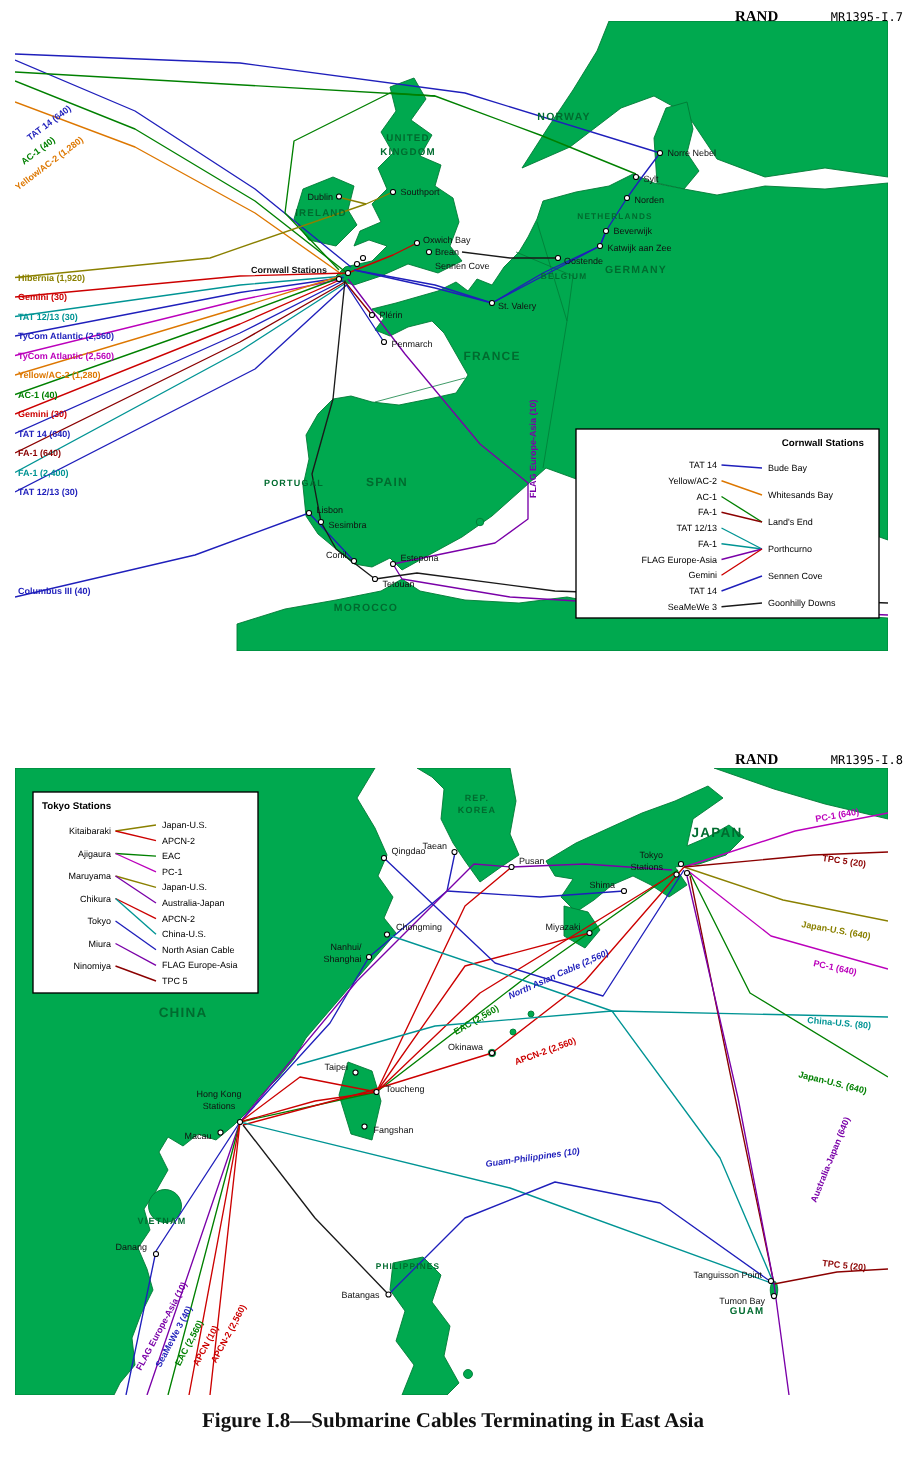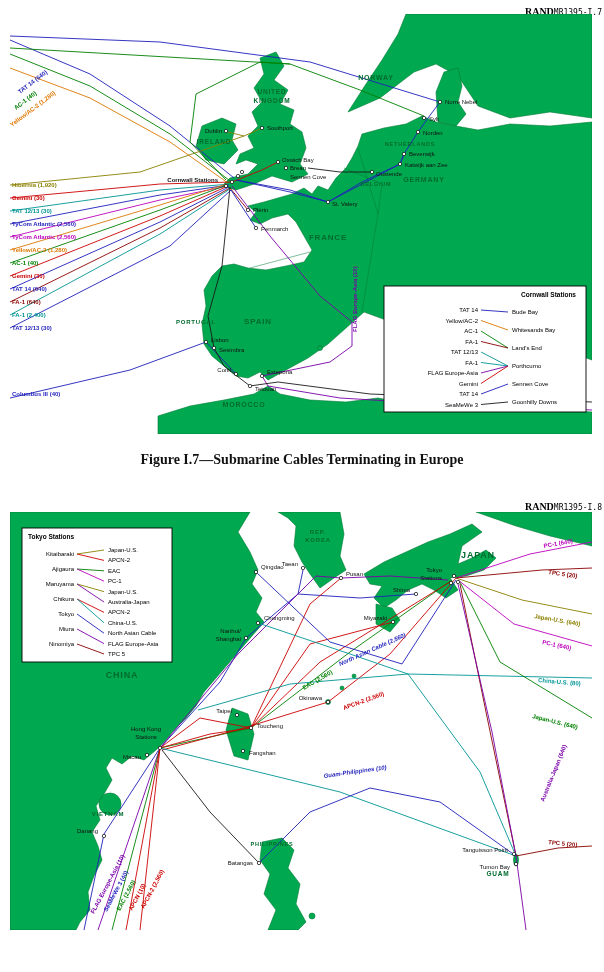--- a/index.html
+++ b/index.html
@@ -1,20 +1,20 @@
 <!DOCTYPE html>
 <html style="--col-blue: #1f1fbb; --col-green: #008000; --col-red: #cc0000; --col-teal: #009494; --col-magenta: #bb00bb; --col-purple: #7a00a8; --col-orange: #dd7700; --col-olive: #8a8000; --col-darkred: #8b0000; --col-black: #1a1a1a; --col-land: #00a94f; --col-landedge: #007a35; --col-country: #006b2f;"><head>
 <meta charset="utf-8">
 <style>
   html,body{margin:0;padding:0;background:#fff;}
   .page{position:relative;width:604px;height:972px;background:#fff;overflow:hidden;
         font-family:"Liberation Sans",sans-serif;}
   .runhead{position:absolute;right:2px;white-space:nowrap;}
   .runhead .brand{font:bold 10px "Liberation Serif",serif;color:#000;}
-  .runhead .docid{font:8px "DejaVu Sans Mono",monospace;color:#000;}
+  .runhead .docid{font:8px "DejaVu Sans Mono",monospace;color:#000;padding-left:35px;}
   .caption{position:absolute;left:0;width:604px;text-align:center;
            font:bold 14px "Liberation Serif",serif;color:#111;}
   svg{position:absolute;}
   .land{fill:var(--col-land);stroke:var(--col-landedge);stroke-width:.6;}
   .border{fill:none;stroke:var(--col-landedge);stroke-width:.5;}
   .cable{fill:none;stroke-width:.9;stroke-linejoin:round;}
   .c-blue{stroke:var(--col-blue)} .c-green{stroke:var(--col-green)}
   .c-red{stroke:var(--col-red)} .c-teal{stroke:var(--col-teal)}
   .c-magenta{stroke:var(--col-magenta)} .c-purple{stroke:var(--col-purple)}
   .c-orange{stroke:var(--col-orange)} .c-olive{stroke:var(--col-olive)}
@@ -180,21 +180,20 @@
         <text x="2" y="264" class="cablelab" fill="#cc0000">Gemini (30)</text>
         <text x="2" y="277" class="cablelab" fill="#1f1fbb">TAT 14 (640)</text>
         <text x="2" y="290" class="cablelab" fill="#8b0000">FA-1 (640)</text>
         <text x="2" y="303" class="cablelab" fill="#009494">FA-1 (2,400)</text>
         <text x="2" y="316" class="cablelab" fill="#1f1fbb">TAT 12/13 (30)</text>
         <text x="2" y="382" class="cablelab" fill="#1f1fbb">Columbus III (40)</text>
         <text x="347" y="318" class="cablelab" fill="#7a00a8" transform="rotate(-90 347 318)">FLAG Europe-Asia (10)</text>
       </g>
     </svg>
 
-  <div class="caption" style="top:452px">Figure I.7—Submarine Cables Terminating in Europe</div>
 
   <div class="runhead" style="top:496px">
     <span class="brand">RAND</span><span class="docid">MR1395-I.8</span>
   </div>
 
   <svg width="582" height="418" viewBox="0 0 582 418" style="left:10px;top:512px">
     <g>
       <path class="land" d="M0,0 L240,0 L228,20 L240,40 L248,58 L242,72 L252,86 L246,100 L254,110 L242,124 L230,138 L218,152 L206,166 L194,180 L186,194 L176,206 L164,218 L156,228 L146,238 L134,248 L122,244 L112,252 L102,246 L96,256 L102,268 L94,282 L86,294 L90,308 L82,320 L88,334 L92,348 L84,364 L78,380 L80,398 L70,410 L66,418 L0,418 Z"></path>
       <path class="land" d="M268,0 L330,0 L334,22 L330,44 L336,58 L324,66 L310,76 L300,62 L292,50 L284,34 L286,14 L278,6 Z"></path>
       <path class="land" d="M466,0 L582,0 L582,34 L540,24 L506,14 Z"></path>
@@ -330,14 +329,15 @@
         <text x="294" y="178" class="cablelab" fill="#008000" transform="rotate(-30 294 178)">EAC (2,560)</text>
         <text x="314" y="266" class="cablelab ital" fill="#1f1fbb" transform="rotate(-8 314 266)">Guam-Philippines (10)</text>
         <text x="84" y="402" class="cablelab" fill="#7a00a8" transform="rotate(-62 84 402)">FLAG Europe-Asia (10)</text>
         <text x="97" y="400" class="cablelab" fill="#1f1fbb" transform="rotate(-62 97 400)">SeaMeWe 3 (40)</text>
         <text x="110" y="399" class="cablelab" fill="#008000" transform="rotate(-62 110 399)">EAC (2,560)</text>
         <text x="122" y="399" class="cablelab" fill="#cc0000" transform="rotate(-62 122 399)">APCN (10)</text>
         <text x="134" y="397" class="cablelab" fill="#cc0000" transform="rotate(-62 134 397)">APCN-2 (2,560)</text>
       </g>
     </svg>
 
+  <div class="caption" style="top:940px">Figure I.8—Submarine Cables Terminating in East Asia</div>
 
 </div>
 
 </body></html>

